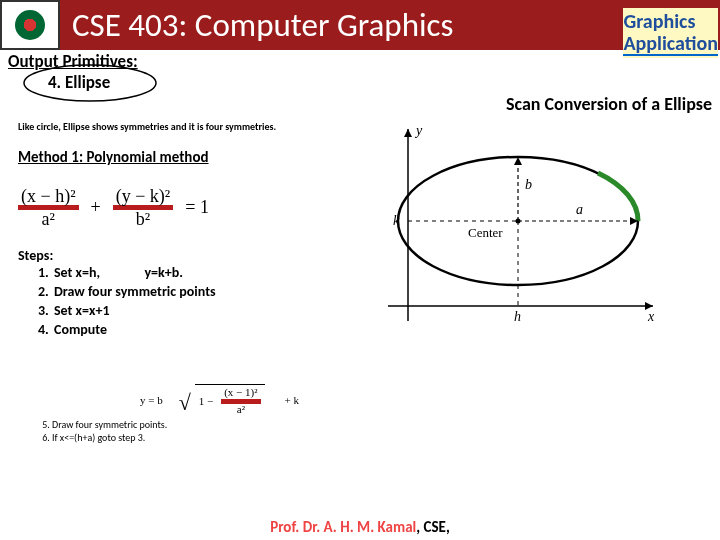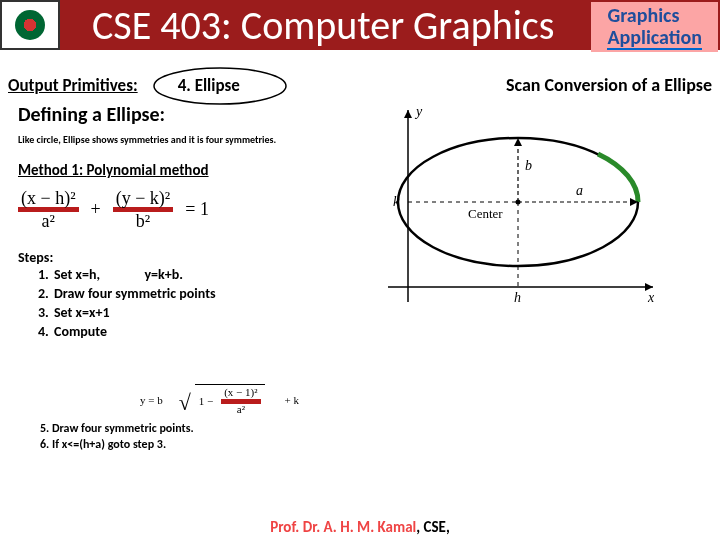--- a/index.html
+++ b/index.html
@@ -30,43 +30,44 @@
     }
     .logo-inner {
       width: 30px;
       height: 30px;
       border-radius: 50%;
       background: radial-gradient(circle, #d63333 30%, #006633 30%);
       position: relative;
     }
     .title {
       color: #fff;
-      font-size: 40px;
-      margin-left: 32px;
+      font-size: 33px;
+      margin-left: 12px;
       flex: 1;
     }
     .tag-box {
       position: absolute;
       right: 2px;
-      top: 2px;
+      top: 8px;
       color: #1f4e9c;
       font-size: 20px;
       font-weight: bold;
       line-height: 1.1;
-      background: #fca5a5;
-      padding: 2px 16px;
+      background: #fef9c3;
+      padding: 2px 0;
     }
     .tag-box .underline {
       border-bottom: 2px solid #0066cc;
     }
     .subhead-row {
       display: flex;
-      align-items: flex-end;
-      margin-top: 24px;
+      align-items: flex-start;
+      margin-top: 1px;
       padding: 0 8px;
+      flex-direction: column;
     }
     .out-prim {
       font-size: 17px;
       font-weight: bold;
       text-decoration: underline;
     }
     .ellipse-label-wrap {
       position: relative;
       margin-left: 40px;
     }
@@ -107,21 +108,21 @@
     .desc {
       font-size: 10px;
       font-weight: bold;
       line-height: 1.25;
       margin-bottom: 14px;
     }
     .method {
       font-size: 15px;
       font-weight: bold;
       text-decoration: underline;
-      margin-bottom: 10px;
+      margin-bottom: 21px;
     }
     .eq1 {
       font-family: "Times New Roman", serif;
       font-size: 18px;
       margin: 8px 0 18px 0;
       display: flex;
       align-items: center;
       gap: 12px;
     }
     .frac {
@@ -139,22 +140,22 @@
     }
     .steps {
       font-size: 14px;
       font-weight: bold;
       list-style: decimal;
       margin-left: 34px;
       line-height: 1.35;
     }
     .steps li { padding-left: 2px; }
     .later-steps {
-      font-size: 12px;
-      font-weight: bold;
+      font-size: 10px;
+      font-weight: normal;
       list-style: decimal;
       margin: 78px 0 8px 34px;
       line-height: 1.35;
     }
     .eq2 {
       position: absolute;
       left: 140px;
       top: 384px;
       font-family: "Times New Roman", serif;
       font-size: 11px;
@@ -215,21 +216,20 @@
     <svg class="ellipse-oval" viewBox="0 0 140 42">
       <ellipse cx="70" cy="21" rx="66" ry="18" fill="none" stroke="#000" stroke-width="1.5"></ellipse>
     </svg>
     <span class="ellipse-label">4. Ellipse</span>
   </div>
   <span class="scan-conv">Scan Conversion of a Ellipse</span>
 </div>
 
 <div class="content">
   <div class="left-col">
-    <div class="defining">Defining a Ellipse:</div>
     <div class="desc">Like circle, Ellipse shows symmetries and it is four symmetries.</div>
     <div class="method">Method 1: Polynomial method</div>
 
     <div class="eq1">
       <span class="frac">
         <span class="num">(x − h)²</span>
         <span class="den">a²</span>
       </span>
       <span>+</span>
       <span class="frac">

